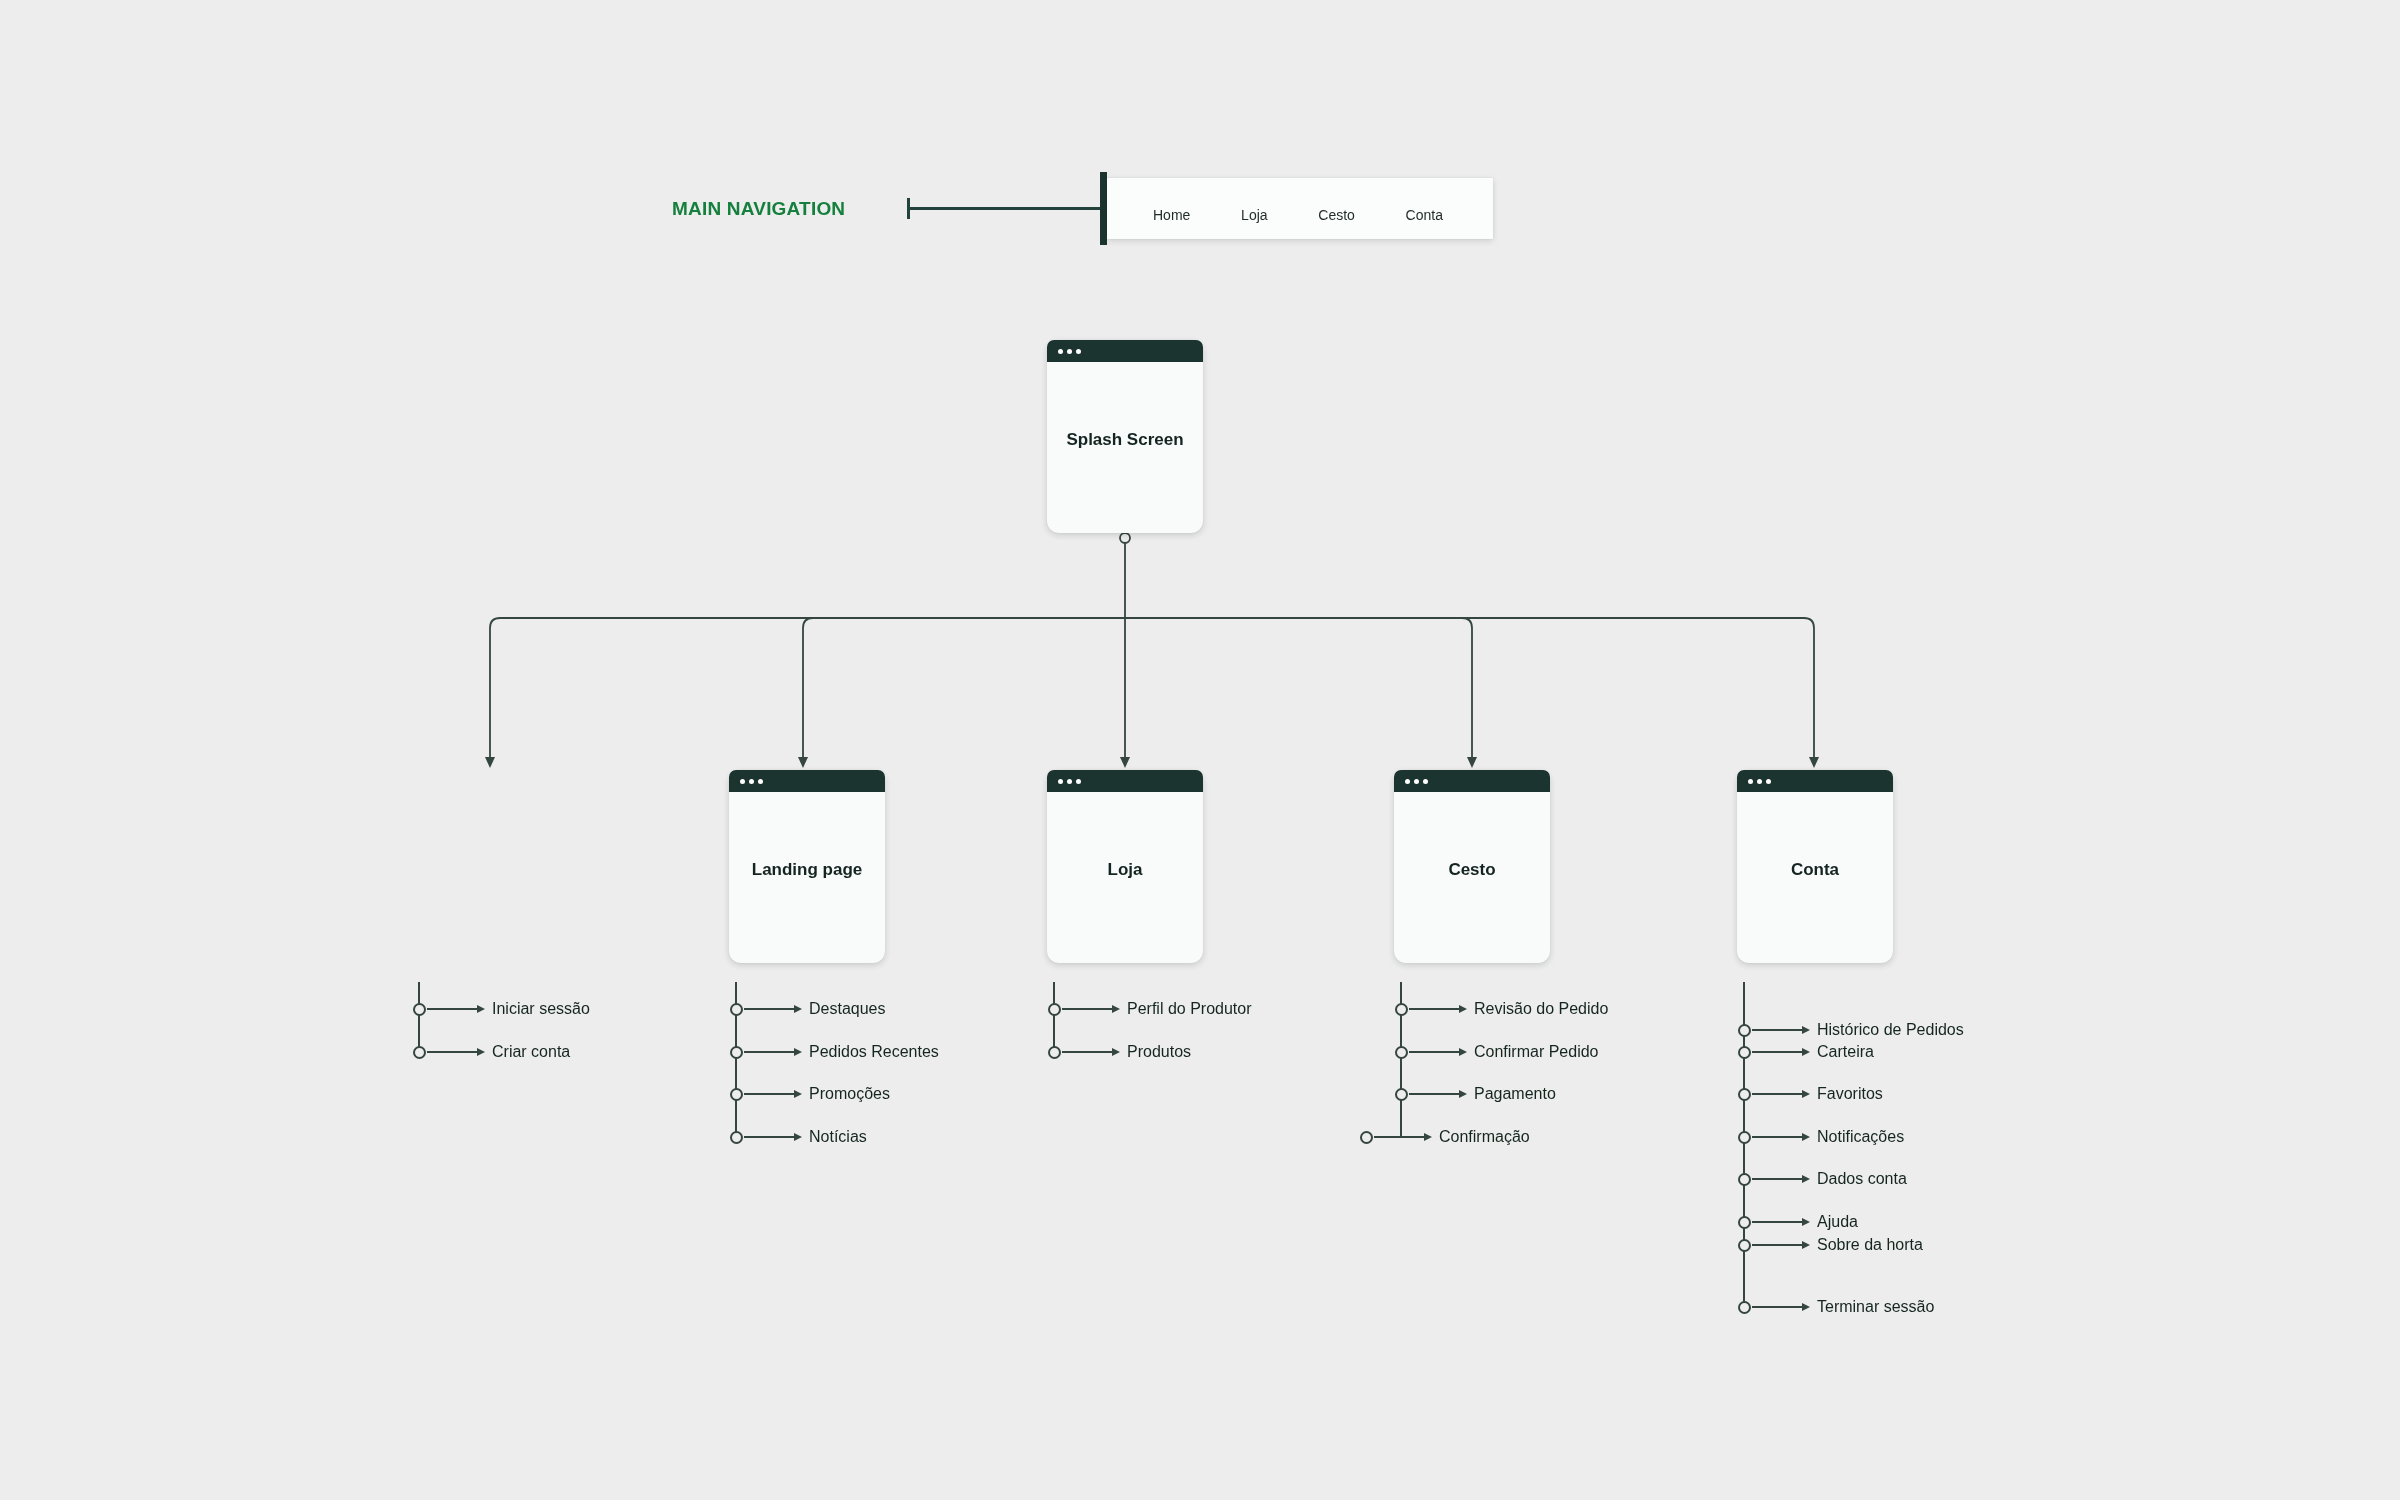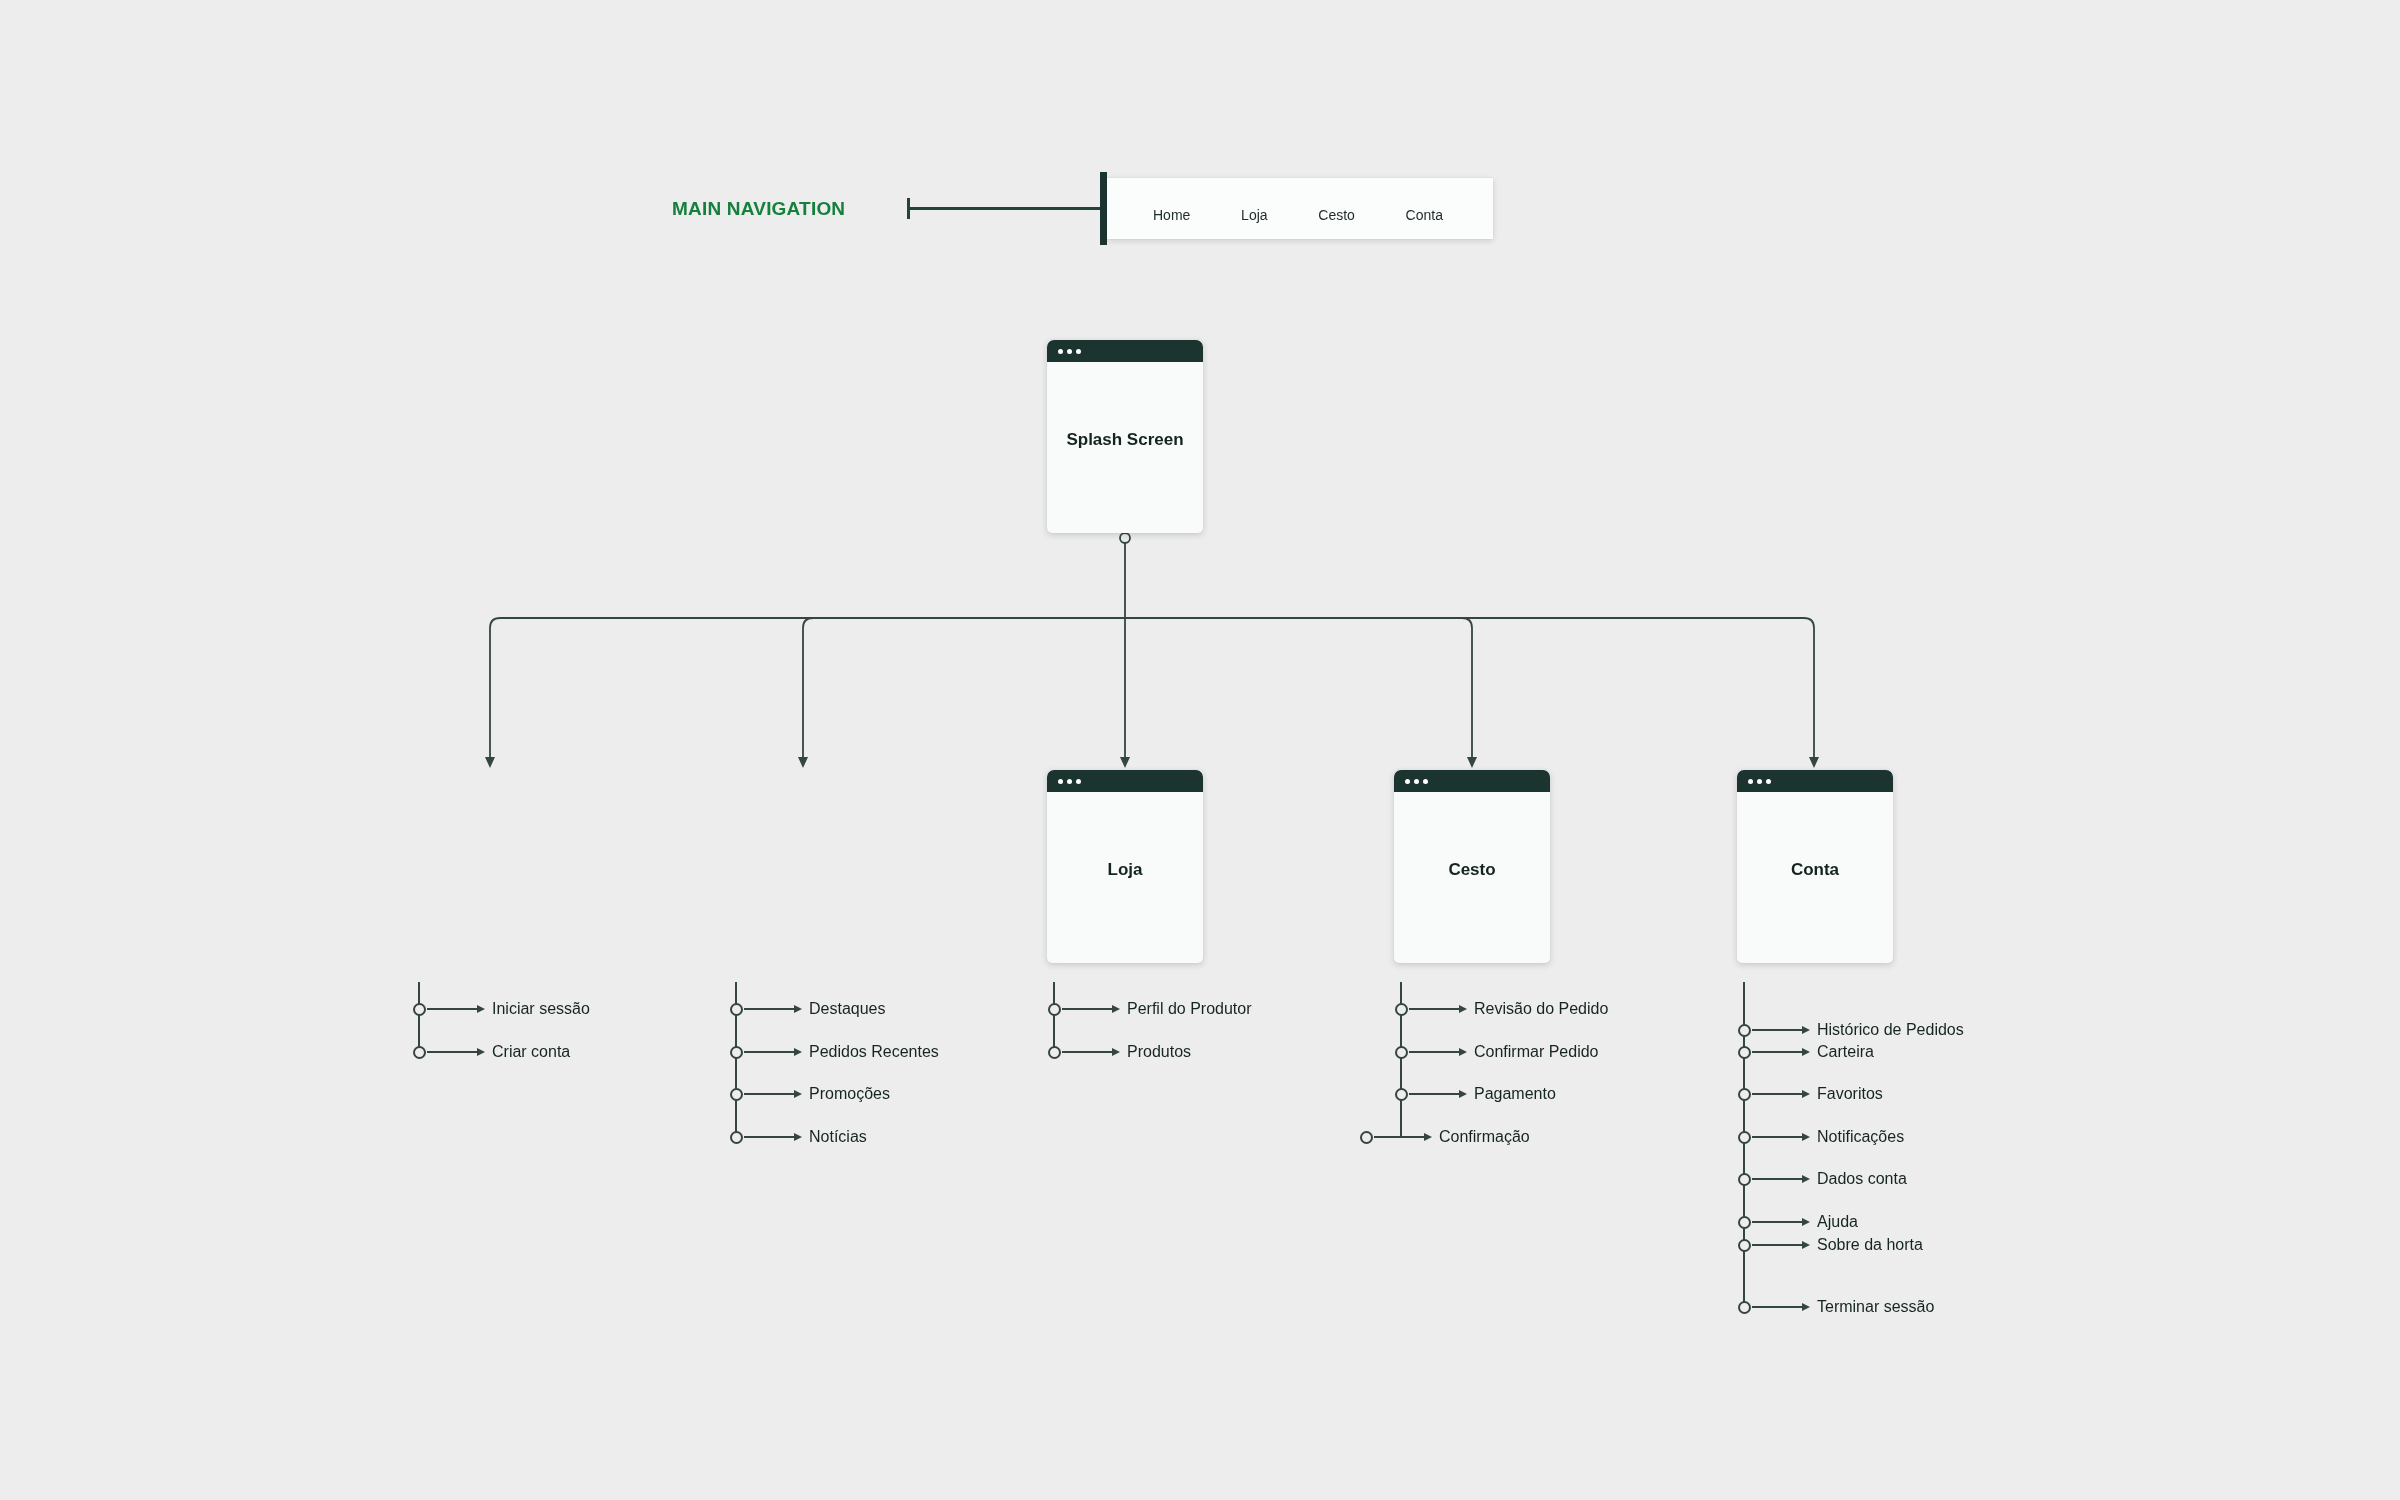--- a/index.html
+++ b/index.html
@@ -20,21 +20,21 @@
   .nav-endbar{position:absolute;left:1100px;top:172px;width:7px;height:73px;background:#1c342f;}
   .nav-box{
     position:absolute;left:1107px;top:178px;width:386px;height:61px;
     background:#fbfcfc;box-shadow:0 2px 6px rgba(25,40,35,.15),0 0 1px rgba(25,40,35,.12);
     display:flex;align-items:center;justify-content:space-between;
     padding:12px 50px 0 46px;box-sizing:border-box;
   }
   .nav-item{font-size:14px;font-weight:500;color:#1f2b28;white-space:nowrap;cursor:pointer;}
   
   .window{
-    position:absolute;width:156px;height:193px;border-radius:5px;
+    position:absolute;width:156px;height:193px;border-radius:12px;
     background:#f9fafa;
     box-shadow:0 2px 6px rgba(25,40,35,.18),0 0 1px rgba(25,40,35,.10);
   }
   .window-header{
     height:22px;border-radius:7px 7px 0 0;background:#1c342f;
     display:flex;align-items:center;gap:4px;padding-left:11px;
   }
   .dot{width:5px;height:5px;border-radius:50%;background:#ffffff;}
   .window-label{
     position:absolute;left:0;top:90px;width:100%;text-align:center;
@@ -104,20 +104,28 @@
     <span class="item-circle"></span>
     <span class="item-line"></span>
     <span class="item-label">Iniciar sessão</span>
   </div>
   <div class="item" style="left:413px;top:1043px">
     <span class="item-circle"></span>
     <span class="item-line"></span>
     <span class="item-label">Criar conta</span>
   </div>
 
+  <div class="window" style="left:729px;top:770px">
+    <div class="window-header">
+      <span class="dot"></span>
+      <span class="dot"></span>
+      <span class="dot"></span>
+    </div>
+    <div class="window-label">Landing page</div>
+  </div>
   <div class="stub" style="left:735px;top:982px;height:155px"></div>
   <div class="item" style="left:730px;top:1000px">
     <span class="item-circle"></span>
     <span class="item-line"></span>
     <span class="item-label">Destaques</span>
   </div>
   <div class="item" style="left:730px;top:1043px">
     <span class="item-circle"></span>
     <span class="item-line"></span>
     <span class="item-label">Pedidos Recentes</span>

